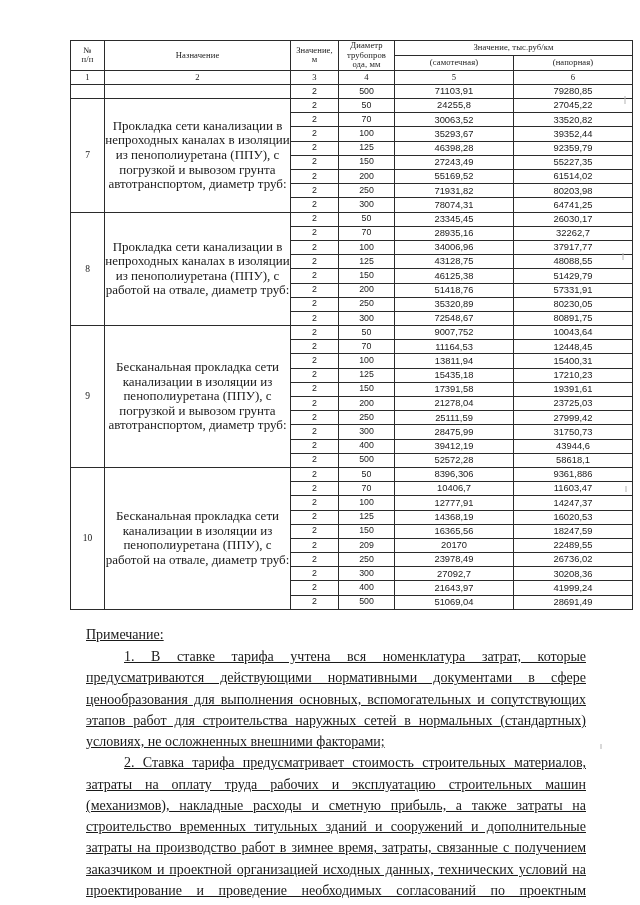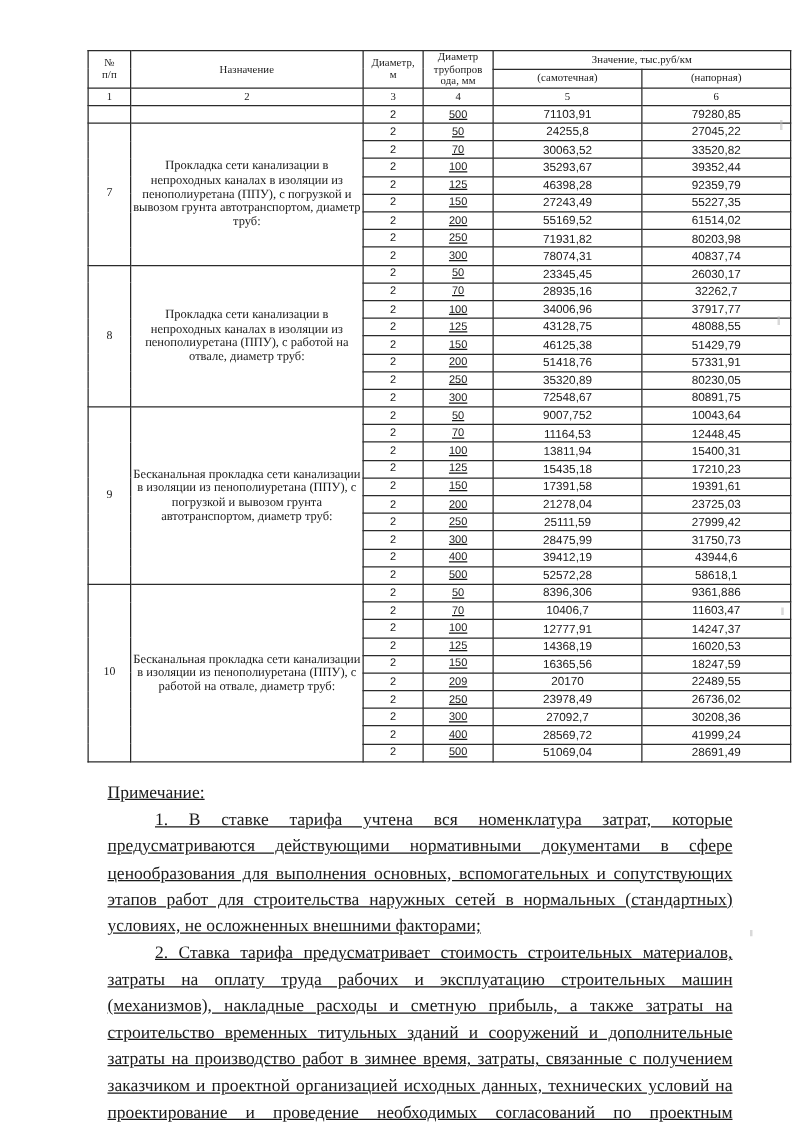--- a/index.html
+++ b/index.html
@@ -45,32 +45,32 @@
     letter-spacing: 0.1px;
   }
   .colnum td {
     font-size: 8.6px;
     height: 13px;
   }
   .grp-num {
     font-size: 9.5px;
   }
   .grp-desc {
-    font-size: 10px;
+    font-size: 13px;
     padding: 3px 10px;
     line-height: 1.42;
     text-align: center;
   }
   .datacell {
     height: 13.2px;
     font-size: 9.2px;
     font-family: "Liberation Sans", sans-serif;
   }
   .dc-depth { font-size: 8.8px; }
-  .dc-diam  { font-size: 8.8px; text-decoration: underline; }
+  .dc-diam  { font-size: 8.8px; }
   .dc-val   { font-size: 9.4px; }
 
   
   col.c-num   { width: 34px; }
   col.c-desc  { width: 186px; }
   col.c-depth { width: 48px; }
   col.c-diam  { width: 56px; }
   col.c-samo  { width: 119px; }
   col.c-napo  { width: 119px; }
 
@@ -116,21 +116,21 @@
         <col class="c-napo">
     </colgroup>
     <thead>
       <tr>
         <th class="hdr-cell" rowspan="2">
           <div>№</div>
           <div>п/п</div>
         </th>
         <th class="hdr-cell" rowspan="2">Назначение</th>
         <th class="hdr-cell" rowspan="2">
-          <div>Диаметр,</div>
+          <div>Значение,</div>
           <div>м</div>
         </th>
         <th class="hdr-cell" rowspan="2">
           <div>Диаметр</div>
           <div>трубопров</div>
           <div>ода, мм</div>
         </th>
         <th class="hdr-cell" colspan="2">Значение, тыс.руб/км</th>
       </tr>
       <tr>
@@ -196,21 +196,21 @@
         <tr>
           <td class="datacell dc-depth">2</td>
           <td class="datacell dc-diam">250</td>
           <td class="datacell dc-val">71931,82</td>
           <td class="datacell dc-val">80203,98</td>
         </tr>
         <tr>
           <td class="datacell dc-depth">2</td>
           <td class="datacell dc-diam">300</td>
           <td class="datacell dc-val">78074,31</td>
-          <td class="datacell dc-val">40837,74</td>
+          <td class="datacell dc-val">64741,25</td>
         </tr>
         <tr>
           <td class="grp-num" rowspan="8">8</td>
           <td class="grp-desc" rowspan="8">Прокладка сети канализации в непроходных каналах в изоляции из пенополиуретана (ППУ), с работой на отвале, диаметр труб:</td>
           <td class="datacell dc-depth">2</td>
           <td class="datacell dc-diam">50</td>
           <td class="datacell dc-val">23345,45</td>
           <td class="datacell dc-val">26030,17</td>
         </tr>
         <tr>
@@ -363,21 +363,21 @@
         </tr>
         <tr>
           <td class="datacell dc-depth">2</td>
           <td class="datacell dc-diam">300</td>
           <td class="datacell dc-val">27092,7</td>
           <td class="datacell dc-val">30208,36</td>
         </tr>
         <tr>
           <td class="datacell dc-depth">2</td>
           <td class="datacell dc-diam">400</td>
-          <td class="datacell dc-val">28569,72</td>
+          <td class="datacell dc-val">21643,97</td>
           <td class="datacell dc-val">41999,24</td>
         </tr>
         <tr>
           <td class="datacell dc-depth">2</td>
           <td class="datacell dc-diam">500</td>
           <td class="datacell dc-val">51069,04</td>
           <td class="datacell dc-val">28691,49</td>
         </tr>
       </tbody>
   </table>

